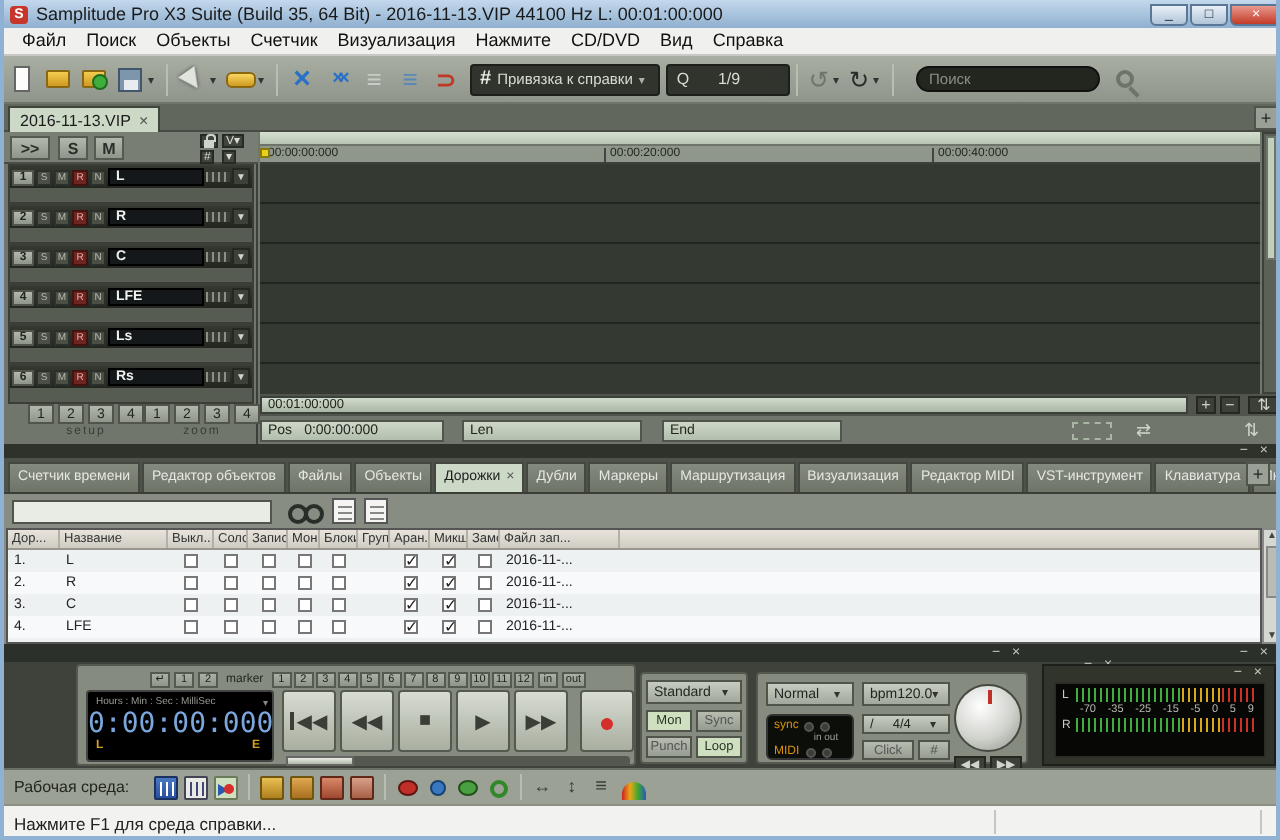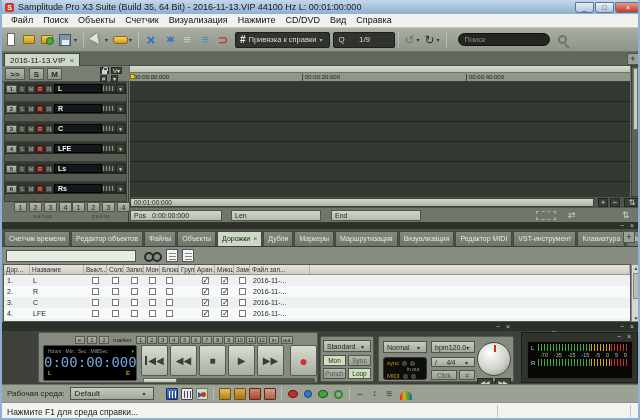--- a/index.html
+++ b/index.html
@@ -812,24 +812,20 @@
               <span class="tickseg y"></span>
               <span class="tickseg r"></span>
             </span>
         </div>
       </div>
     </div>
   </div>
 
   <div class="abs wsbar">
     <span class="wslabel">Рабочая среда:</span>
-    <span class="wsdd">
-      <span>Default</span>
-        <span class="dd">▾</span>
-    </span>
     <span class="wsicons">
       <span class="wi wi-mixer"></span>
       <span class="wi wi-fader"></span>
       <span class="wi hl wi-pr"></span>
       <span class="wsep"></span>
       <span class="wi wi-mk1"></span>
       <span class="wi wi-mk2"></span>
       <span class="wi wi-mk3"></span>
       <span class="wi wi-mk4"></span>
       <span class="wsep"></span>

